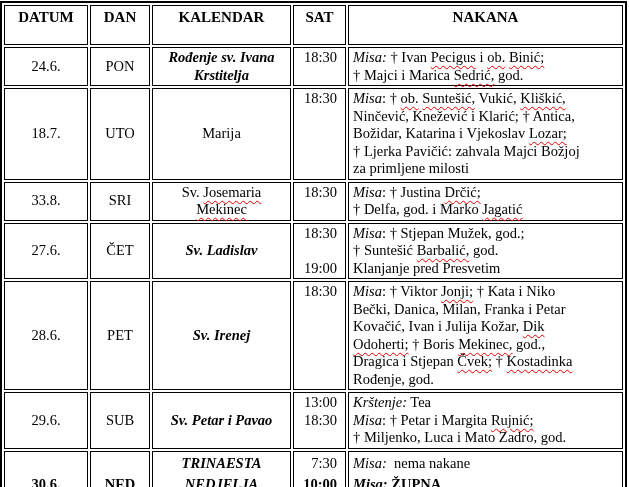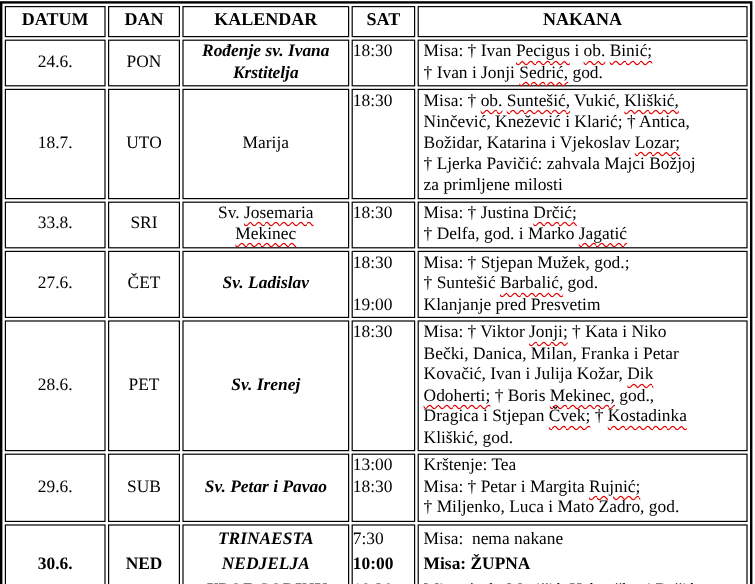--- a/index.html
+++ b/index.html
@@ -17,30 +17,30 @@
     background:#fff;
   }
   col.c-datum{width:84px}
   col.c-dan{width:60px}
   col.c-kalendar{width:139px}
   col.c-sat{width:53px}
   col.c-nakana{width:auto}
   th,td{border:1.5px solid #000;padding:0;vertical-align:middle;}
   th{
     font-size:15px;font-weight:bold;text-align:center;
-    padding:2px 0 3px 0;line-height:19px;
+    padding:2px 0 17px 0;line-height:19px;
   }
   td{font-size:14.5px;}
   td.datum,td.dan,td.kalendar{text-align:center;}
-  td.sat{vertical-align:top;padding:1px 8px 0 0;}
+  td.sat{vertical-align:top;text-align:right;padding:1px 8px 0 0;}
   td.nakana{vertical-align:top;text-align:left;padding:1px 2px 1px 4px;}
   .line{white-space:pre;line-height:17.5px;min-height:17.5px;}
   tr.lg .line{line-height:21.5px;min-height:21.5px;}
   .bd{font-weight:bold;}
-  .it{}
+  .it{font-style:italic;}
   .wavy{
     text-decoration-line:underline;
     text-decoration-style:wavy;
     text-decoration-color:#e60000;
     text-decoration-thickness:1px;
     text-underline-offset:3px;
     text-align:right;
   }
   td.kalendar.bold-cell{font-weight:bold;font-style:italic;}
 </style>
@@ -74,21 +74,21 @@
         </td>
         <td class="kalendar bold-cell">
           <div class="line"><span>Rođenje sv. Ivana</span></div>
           <div class="line"><span>Krstitelja</span></div>
         </td>
         <td class="sat">
           <div class="line"><span>18:30</span></div>
         </td>
         <td class="nakana">
           <div class="line"><span class="it">Misa:</span><span> † Ivan </span><span class="wavy">Pecigus</span><span> i </span><span class="wavy">ob.</span><span> </span><span class="wavy">Binić;</span></div>
-          <div class="line"><span>† Ivan i Jonji </span><span class="wavy">Sedrić,</span><span> god.</span></div>
+          <div class="line"><span>† Majci i Marica </span><span class="wavy">Sedrić,</span><span> god.</span></div>
         </td>
       </tr>
       <tr>
         <td class="datum">
           <div class="line"><span>18.7.</span></div>
         </td>
         <td class="dan">
           <div class="line"><span>UTO</span></div>
         </td>
         <td class="kalendar">
@@ -157,21 +157,21 @@
         </td>
         <td class="sat">
           <div class="line"><span>18:30</span></div>
         </td>
         <td class="nakana">
           <div class="line"><span class="it">Misa</span><span>: † Viktor </span><span class="wavy">Jonji;</span><span> † Kata i Niko</span></div>
           <div class="line"><span>Bečki, Danica, Milan, Franka i Petar</span></div>
           <div class="line"><span>Kovačić, Ivan i Julija Kožar, </span><span class="wavy">Dik</span></div>
           <div class="line"><span class="wavy">Odoherti;</span><span> † Boris </span><span class="wavy">Mekinec,</span><span> god.,</span></div>
           <div class="line"><span>Dragica i Stjepan </span><span class="wavy">Čvek;</span><span> † </span><span class="wavy">Kostadinka</span></div>
-          <div class="line"><span>Kliškić, god.</span></div>
+          <div class="line"><span>Rođenje, god.</span></div>
         </td>
       </tr>
       <tr>
         <td class="datum">
           <div class="line"><span>29.6.</span></div>
         </td>
         <td class="dan">
           <div class="line"><span>SUB</span></div>
         </td>
         <td class="kalendar bold-cell">

